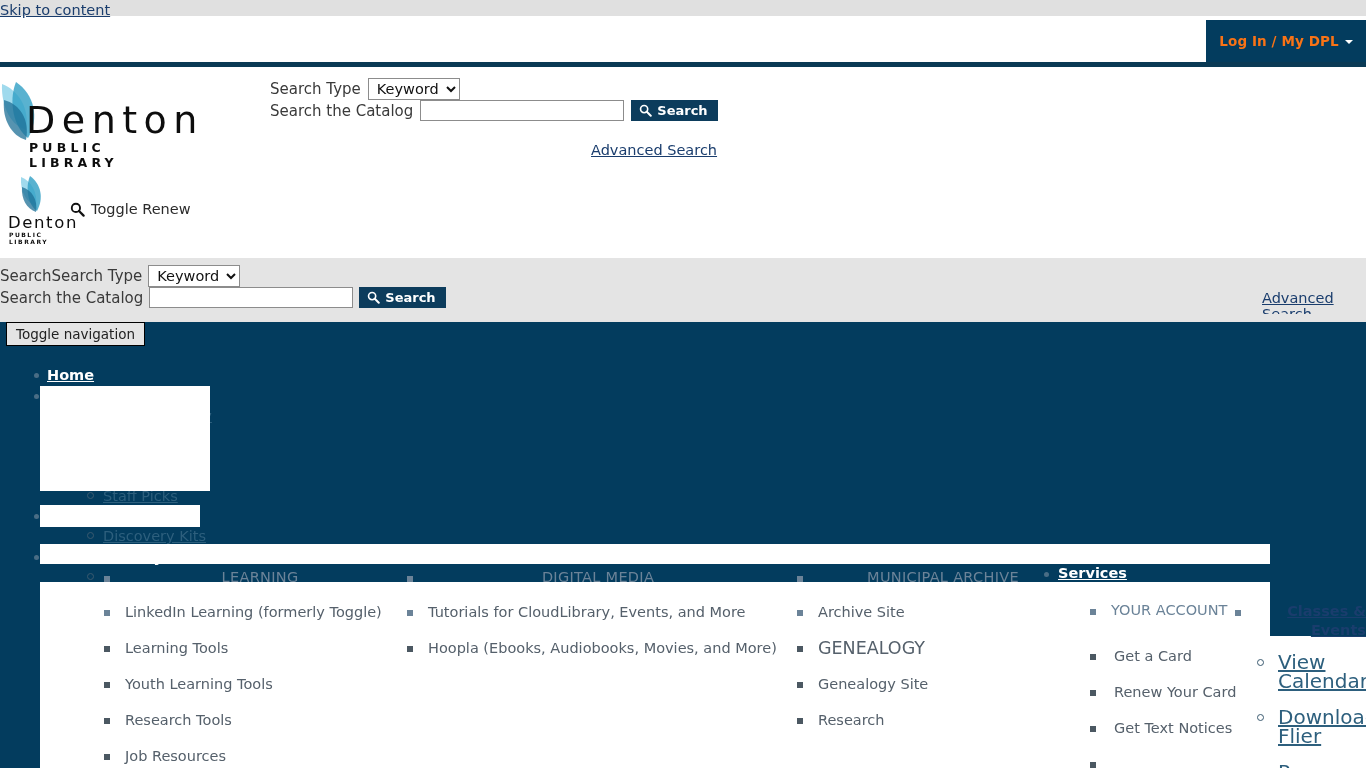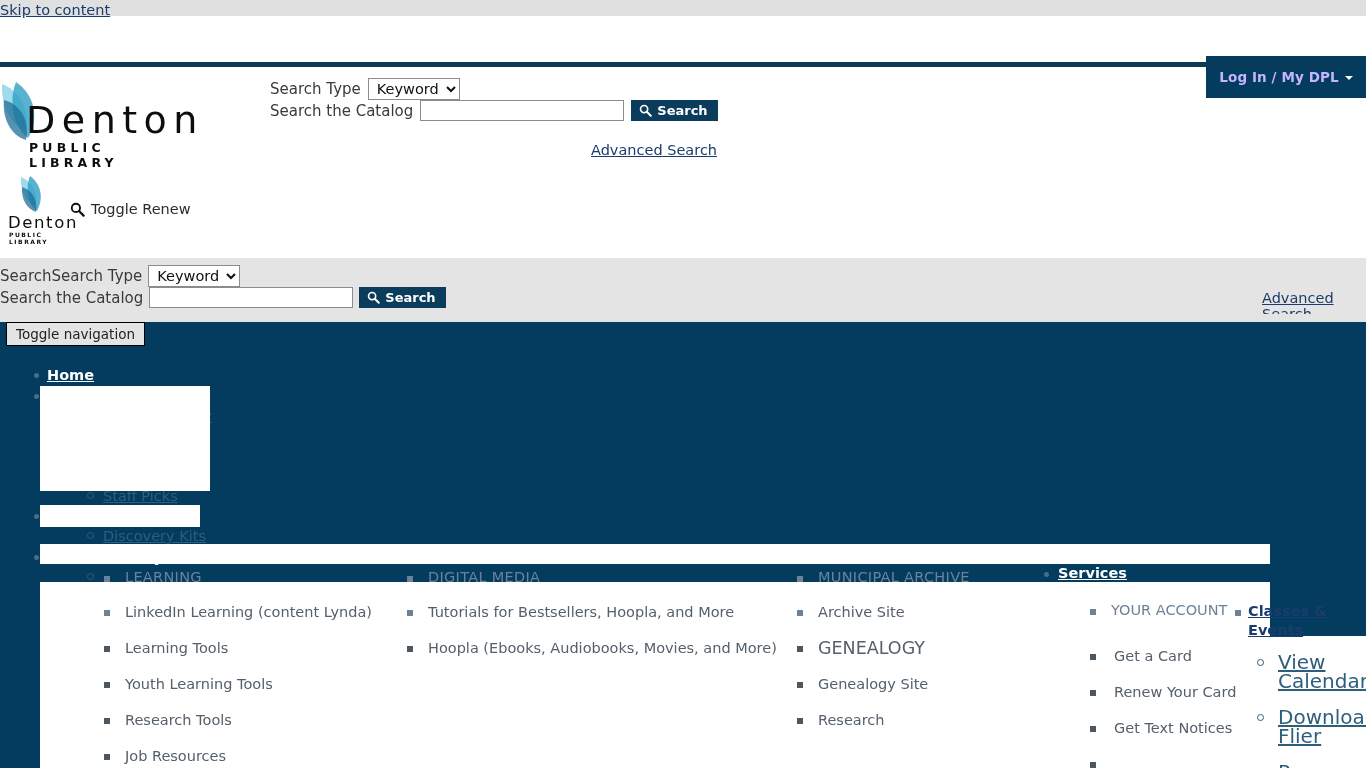--- a/index.html
+++ b/index.html
@@ -36,28 +36,27 @@
   
   .top-header {
     position: absolute; left: 0; top: 20px;
     width: 1366px; height: 42px;
     background: #ffffff;
   }
   .login-btn {
     position: absolute; left: 1206px; top: 20px;
     width: 160px; height: 42px;
     background: #033C5E;
-    color: #c4b5fd;
+    color: #f97316;
     font-size: 13.5px;
     font-weight: bold;
     display: flex; align-items: center; justify-content: center;
     gap: 6px;
     cursor: pointer;
     letter-spacing: 0.1px;
-    margin-top: 36px;
   }
   .caret {
     display: inline-block;
     width: 0; height: 0;
     border-left: 4px solid transparent;
     border-right: 4px solid transparent;
     border-top: 4px solid #ffffff;
     margin-top: 2px;
   }
   .navy-rule {
@@ -277,20 +276,21 @@
     z-index: 7;
     pointer-events: none;
   }
   .col { position: absolute; pointer-events: auto; }
   .col-head {
     font-size: 14.5px;
     color: #6b8398;
     letter-spacing: 0.3px;
     position: relative;
     padding-left: 30px;
+    text-align: center;
   }
   .col-head::before {
     content: "";
     position: absolute; left: 9px; top: 7px;
     width: 6px; height: 6px;
     background: #6b8398;
   }
   .mega-list { list-style: none; margin: 0; padding: 0; }
   .mega-list > li {
     position: relative;
@@ -350,21 +350,21 @@
 
   
   .ce-wrap { position: absolute; left: 1248px; top: 602px; z-index: 9; width: 118px; }
   .ce-bullet {
     position: absolute; left: -13px; top: 8px;
     width: 6px; height: 6px; background: #6b8398;
   }
   .ce-title {
     color: #1a3d6d; font-size: 14.5px; font-weight: bold;
     text-decoration: underline; cursor: pointer;
-    line-height: 19px; display: block;
+    line-height: 19px; display: block; text-align: right;
   }
   .ce-list { list-style: none; margin: 13px 0 0 0; padding: 0; }
   .ce-list > li {
     position: relative; padding-left: 30px;
     line-height: 19px; margin-bottom: 17px;
     font-size: 20px; color: #2d5f7d;
     text-decoration: underline; cursor: pointer;
   }
   .ce-list > li::before {
     content: "";
@@ -496,32 +496,32 @@
   <div class="panel panel-ol-1"></div>
   <div class="panel panel-ol-2"></div>
   <div class="panel panel-mega"></div>
   <div class="panel panel-acct"></div>
 
   <div class="mega-cols">
 
     <div class="col" style="left:95px; top:255px; width:300px;">
       <div class="col-head">LEARNING</div>
       <ul class="mega-list" style="margin-top:9px">
-        <li class="first-item">LinkedIn Learning (content Lynda)</li>
+        <li class="first-item">LinkedIn Learning (formerly Toggle)</li>
         <li>Learning Tools</li>
         <li>Youth Learning Tools</li>
         <li>Research Tools</li>
         <li>Job Resources</li>
       </ul>
     </div>
 
     <div class="col" style="left:398px; top:255px; width:370px;">
       <div class="col-head">DIGITAL MEDIA</div>
       <ul class="mega-list" style="margin-top:9px">
-        <li class="first-item">Tutorials for Bestsellers, Hoopla, and More</li>
+        <li class="first-item">Tutorials for CloudLibrary, Events, and More</li>
         <li>Hoopla (Ebooks, Audiobooks, Movies, and More)</li>
       </ul>
     </div>
 
     <div class="col" style="left:788px; top:255px; width:280px;">
       <div class="col-head">MUNICIPAL ARCHIVE</div>
       <ul class="mega-list" style="margin-top:9px">
         <li class="first-item">Archive Site</li>
         <li class="genealogy-head">GENEALOGY</li>
         <li>Genealogy Site</li>

